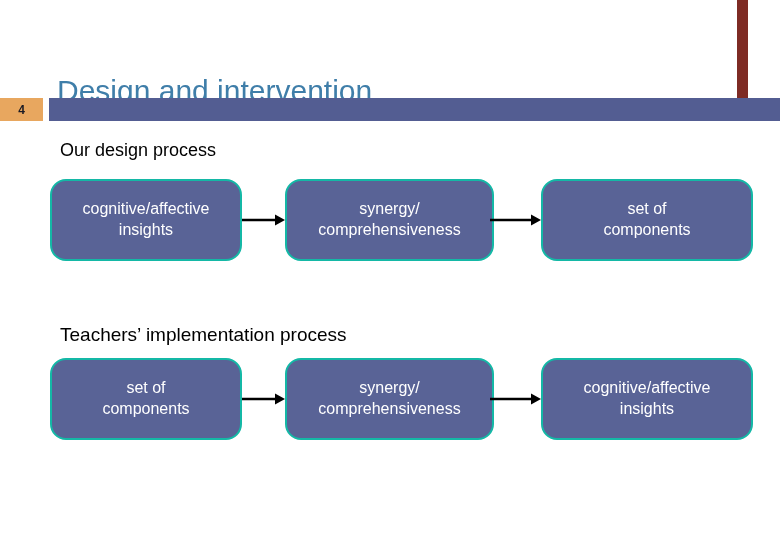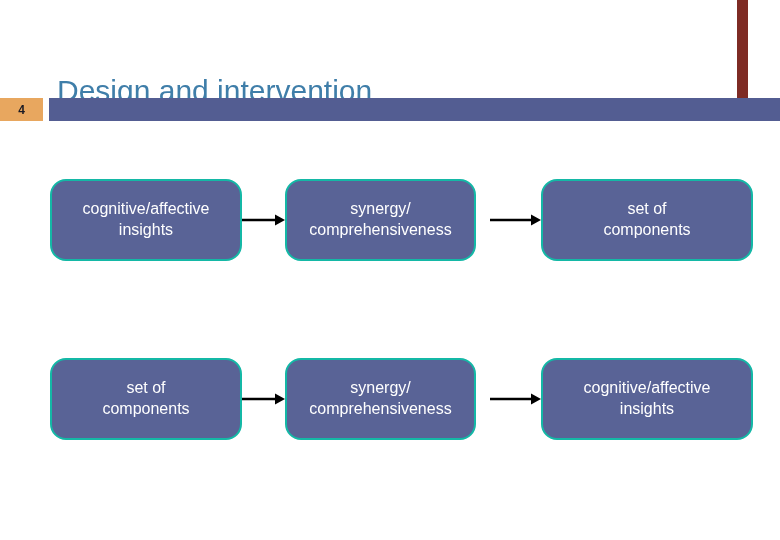--- a/index.html
+++ b/index.html
@@ -36,39 +36,40 @@
     border:2px solid #14b8a6;border-radius:16px;box-sizing:border-box;
     display:flex;align-items:center;justify-content:center;
   }
   .box-label{
     color:#ffffff;font-size:16px;line-height:1.3;text-align:center;
     white-space:pre-line;
   }
   .r1{top:179px;}
   .r2{top:358px;}
   .b1{left:50px;width:192px;}
-  .b2{left:285px;width:191px;}
+  .b2{left:285px;width:209px;}
   .b3{left:541px;width:212px;}
   .arrow{position:absolute;}
   .arrow.a1{left:242px;width:43px;}
   .arrow.a2{left:490px;width:51px;}
   .arrow.ar1{top:212px;}
   .arrow.ar2{top:391px;}
 </style>
 </head>
 <body>
 
 <div class="slide">
 
   <div class="title">Design and intervention</div>
 
   <div class="accent-bar"></div>
   <div class="page-num">4</div>
   <div class="band"></div>
 
+  <div class="heading h1">Our design process</div>
 
   <div class="box r1 b1">
     <span class="box-label">cognitive/affective
 insights</span>
   </div>
   <svg class="arrow a1 ar1" width="43" height="16" viewBox="0 0 43 16">
     <line x1="0" y1="8" x2="34" y2="8" stroke="#000000" stroke-width="2.4"></line>
     <polygon points="33,2.5 33,13.5 43,8" fill="#000000"></polygon>
   </svg>
   <div class="box r1 b2">
@@ -77,20 +78,21 @@
   </div>
   <svg class="arrow a2 ar1" width="51" height="16" viewBox="0 0 51 16">
     <line x1="0" y1="8" x2="42" y2="8" stroke="#000000" stroke-width="2.4"></line>
     <polygon points="41,2.5 41,13.5 51,8" fill="#000000"></polygon>
   </svg>
   <div class="box r1 b3">
     <span class="box-label">set of
 components</span>
   </div>
 
+  <div class="heading h2">Teachers’ implementation process</div>
 
   <div class="box r2 b1">
     <span class="box-label">set of
 components</span>
   </div>
   <svg class="arrow a1 ar2" width="43" height="16" viewBox="0 0 43 16">
     <line x1="0" y1="8" x2="34" y2="8" stroke="#000000" stroke-width="2.4"></line>
     <polygon points="33,2.5 33,13.5 43,8" fill="#000000"></polygon>
   </svg>
   <div class="box r2 b2">

